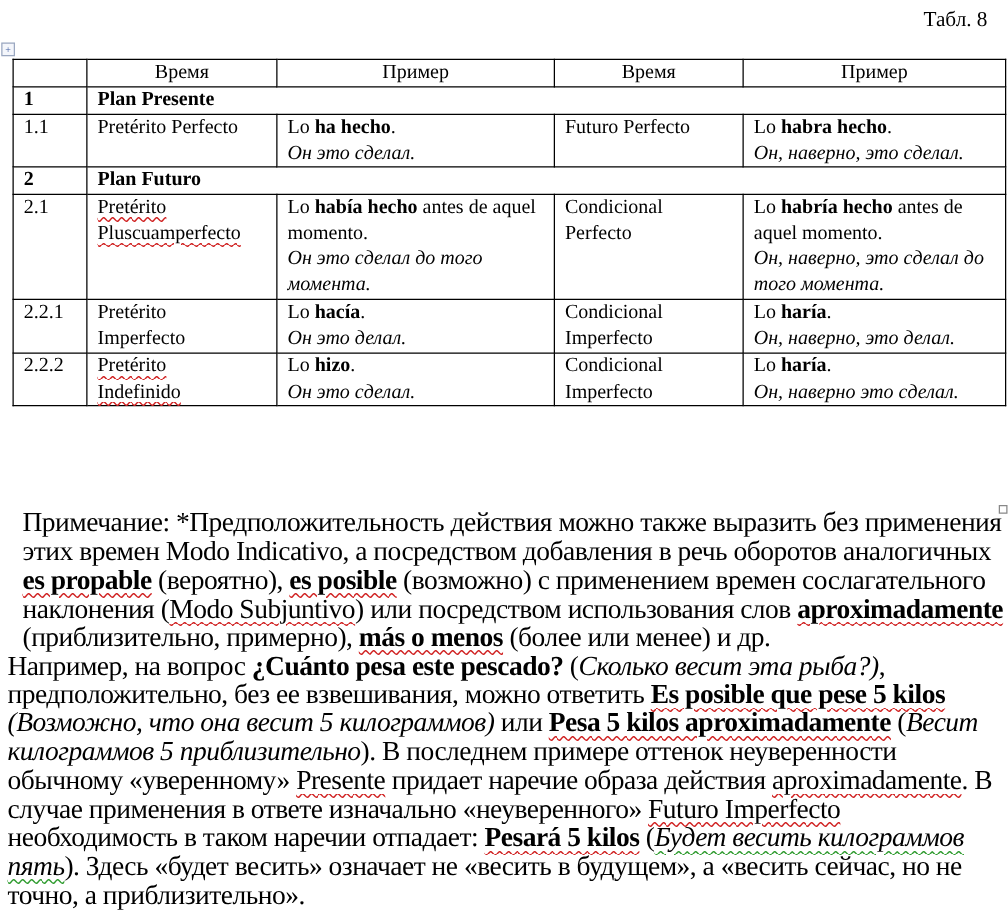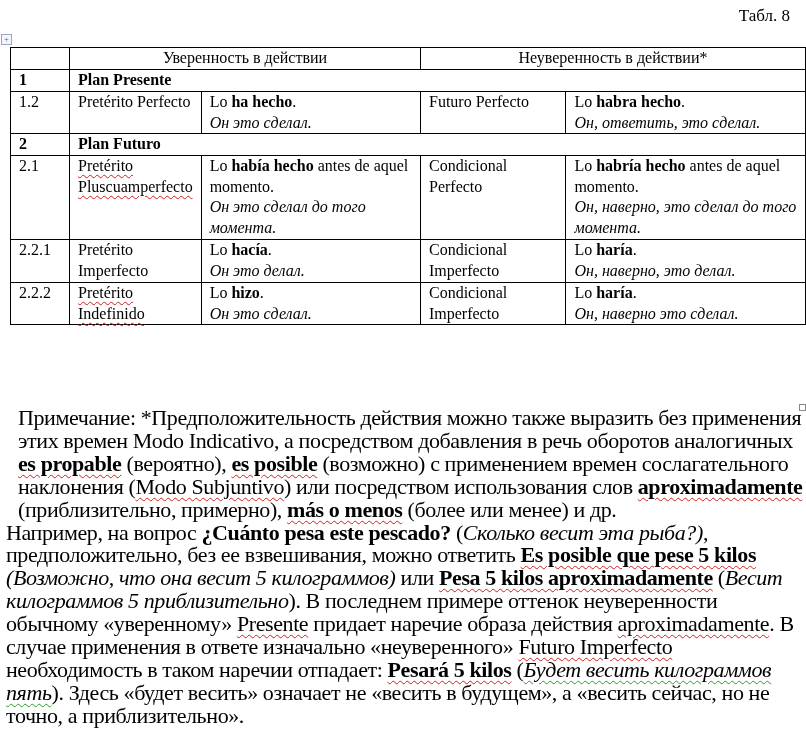--- a/index.html
+++ b/index.html
@@ -29,36 +29,38 @@
   .note .ind { padding-left:12px; }
 </style>
 </head>
 <body>
 
 <div class="tabl-label">Табл. 8</div>
 <div class="move-handle">+</div>
 
 <table class="grid">
   <tbody>
-      <tr class="h1">
+  <tr class="h2">
     <td class="c0"></td>
-    <td class="center" colspan="2">Уверенность в действии</td>
-    <td class="center" colspan="2">Неуверенность в действии*</td>
+    <td class="center c1">Время</td>
+    <td class="center c2">Пример</td>
+    <td class="center c3">Время</td>
+    <td class="center c4">Пример</td>
   </tr>
 
   <tr class="sec">
     <td>1</td>
     <td colspan="4">Plan Presente</td>
   </tr>
   <tr class="r11">
-    <td>1.2</td>
+    <td>1.1</td>
     <td>Pretérito Perfecto</td>
     <td><span>Lo </span><span class="b">ha hecho</span><span>.</span><br><span class="it">Он это сделал.</span></td>
     <td>Futuro Perfecto</td>
-    <td><span>Lo </span><span class="b">habra hecho</span><span>.</span><br><span class="it">Он, ответить, это сделал.</span></td>
+    <td><span>Lo </span><span class="b">habra hecho</span><span>.</span><br><span class="it">Он, наверно, это сделал.</span></td>
   </tr>
 
   <tr class="sec">
     <td>2</td>
     <td colspan="4">Plan Futuro</td>
   </tr>
   <tr class="r21">
     <td>2.1</td>
     <td><span class="sq">Pretérito</span><br><span class="sq">Pluscuamperfecto</span></td>
     <td><span>Lo </span><span class="b">había hecho</span><span> antes de aquel momento.</span><br><span class="it">Он это сделал до того момента.</span></td>

